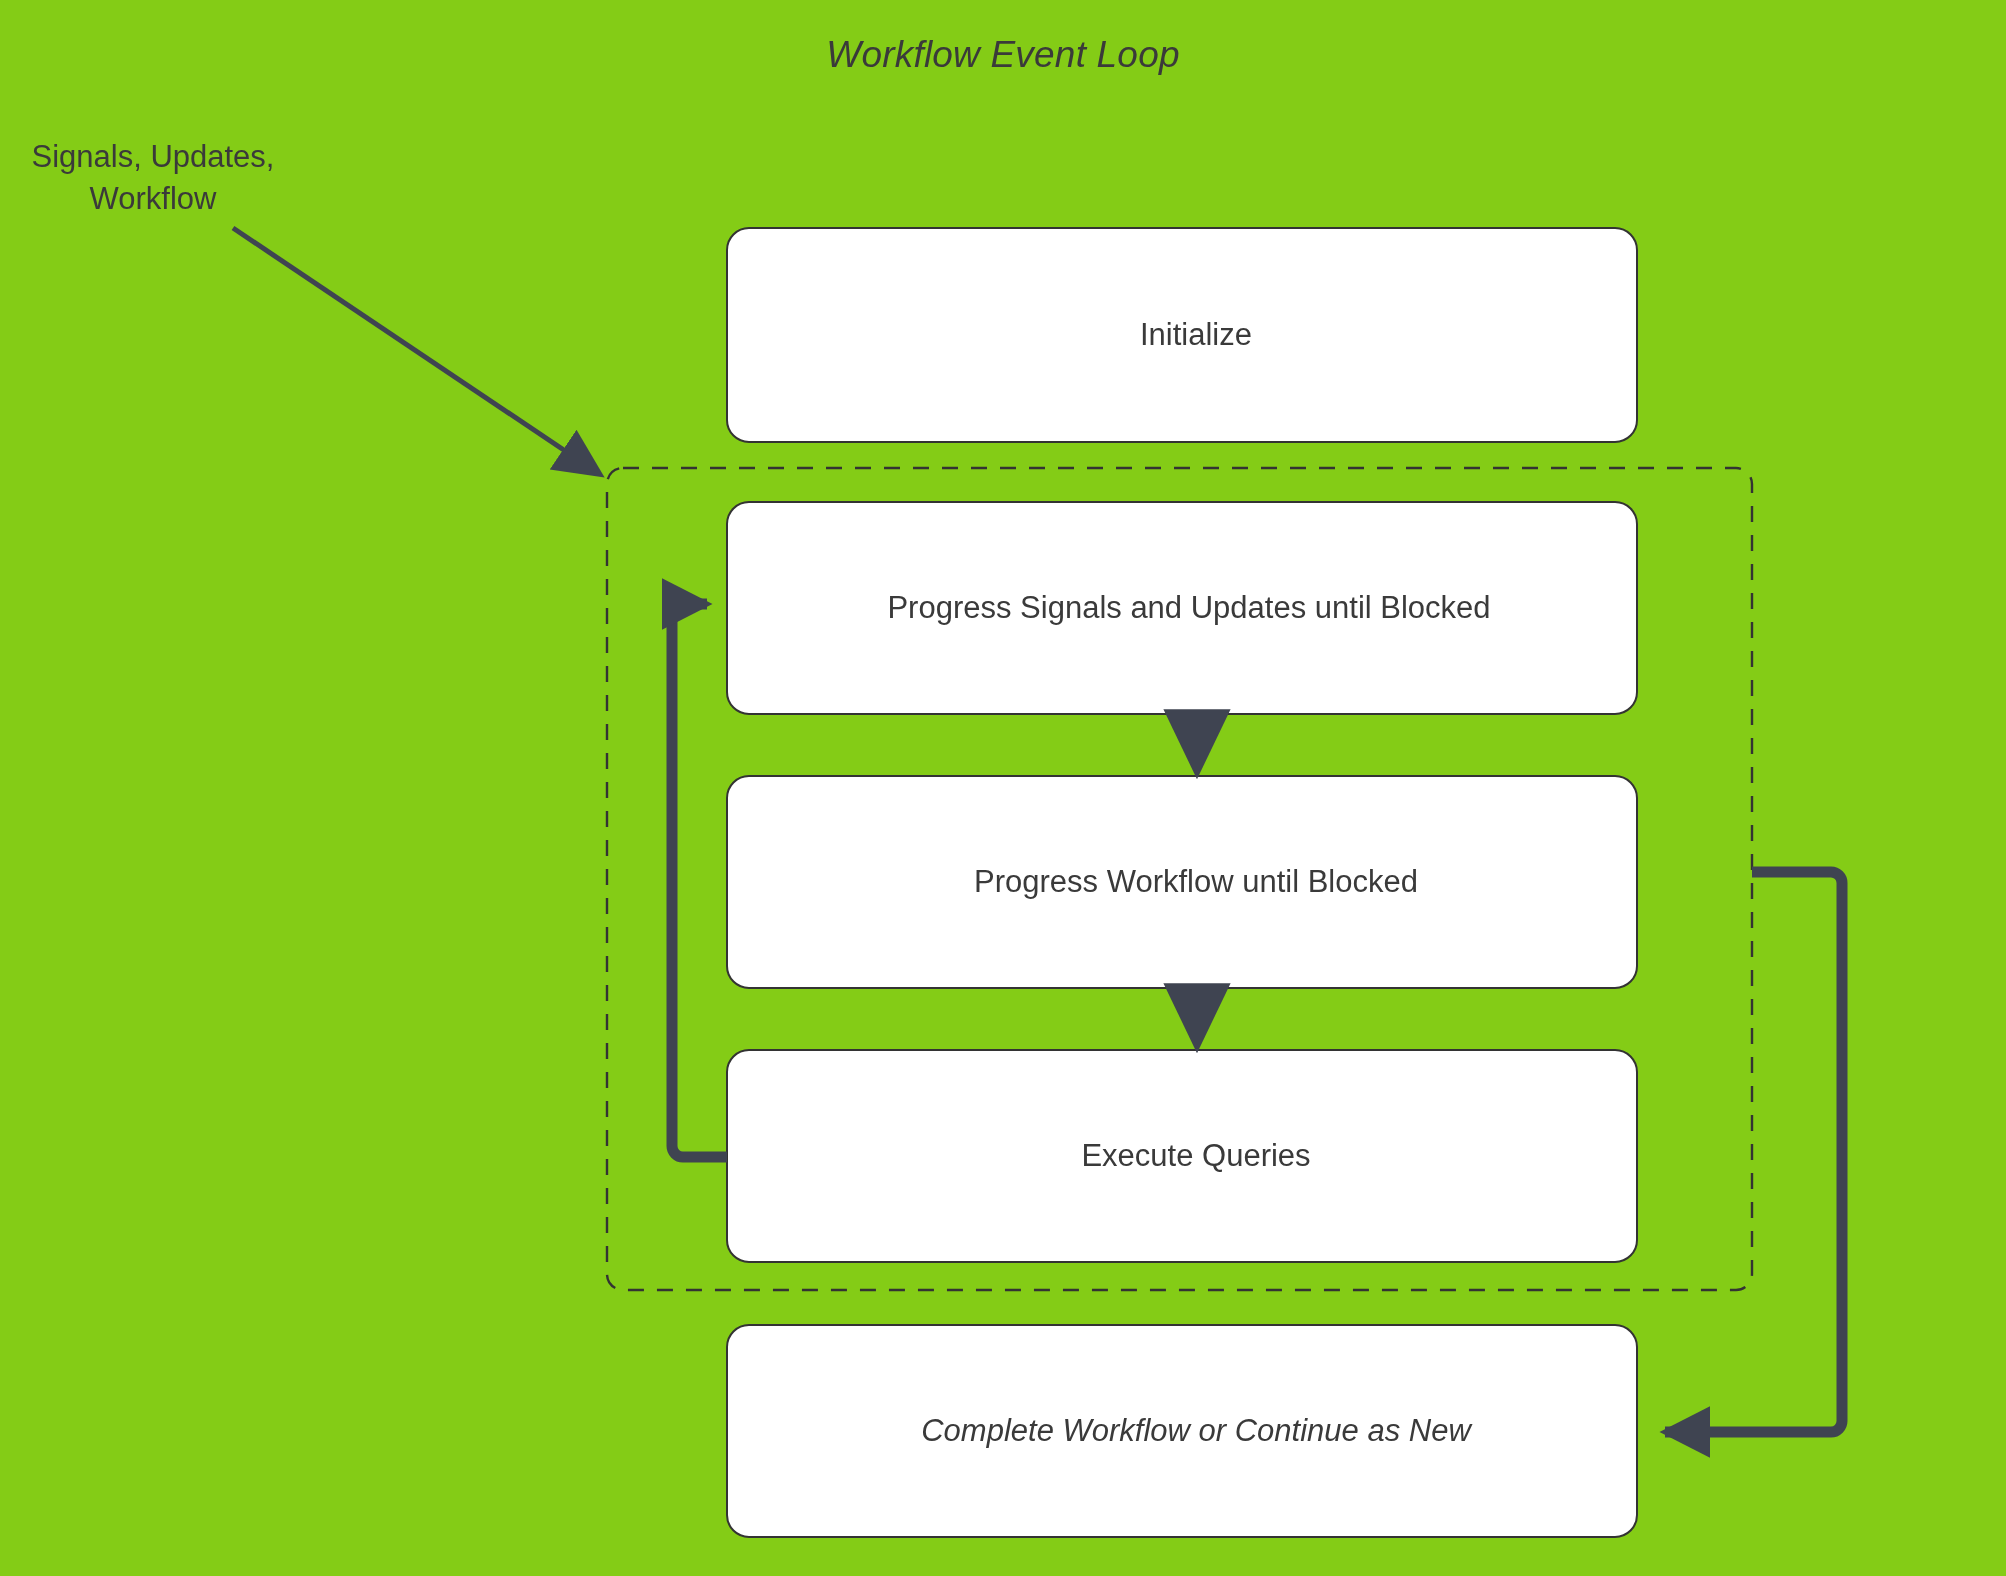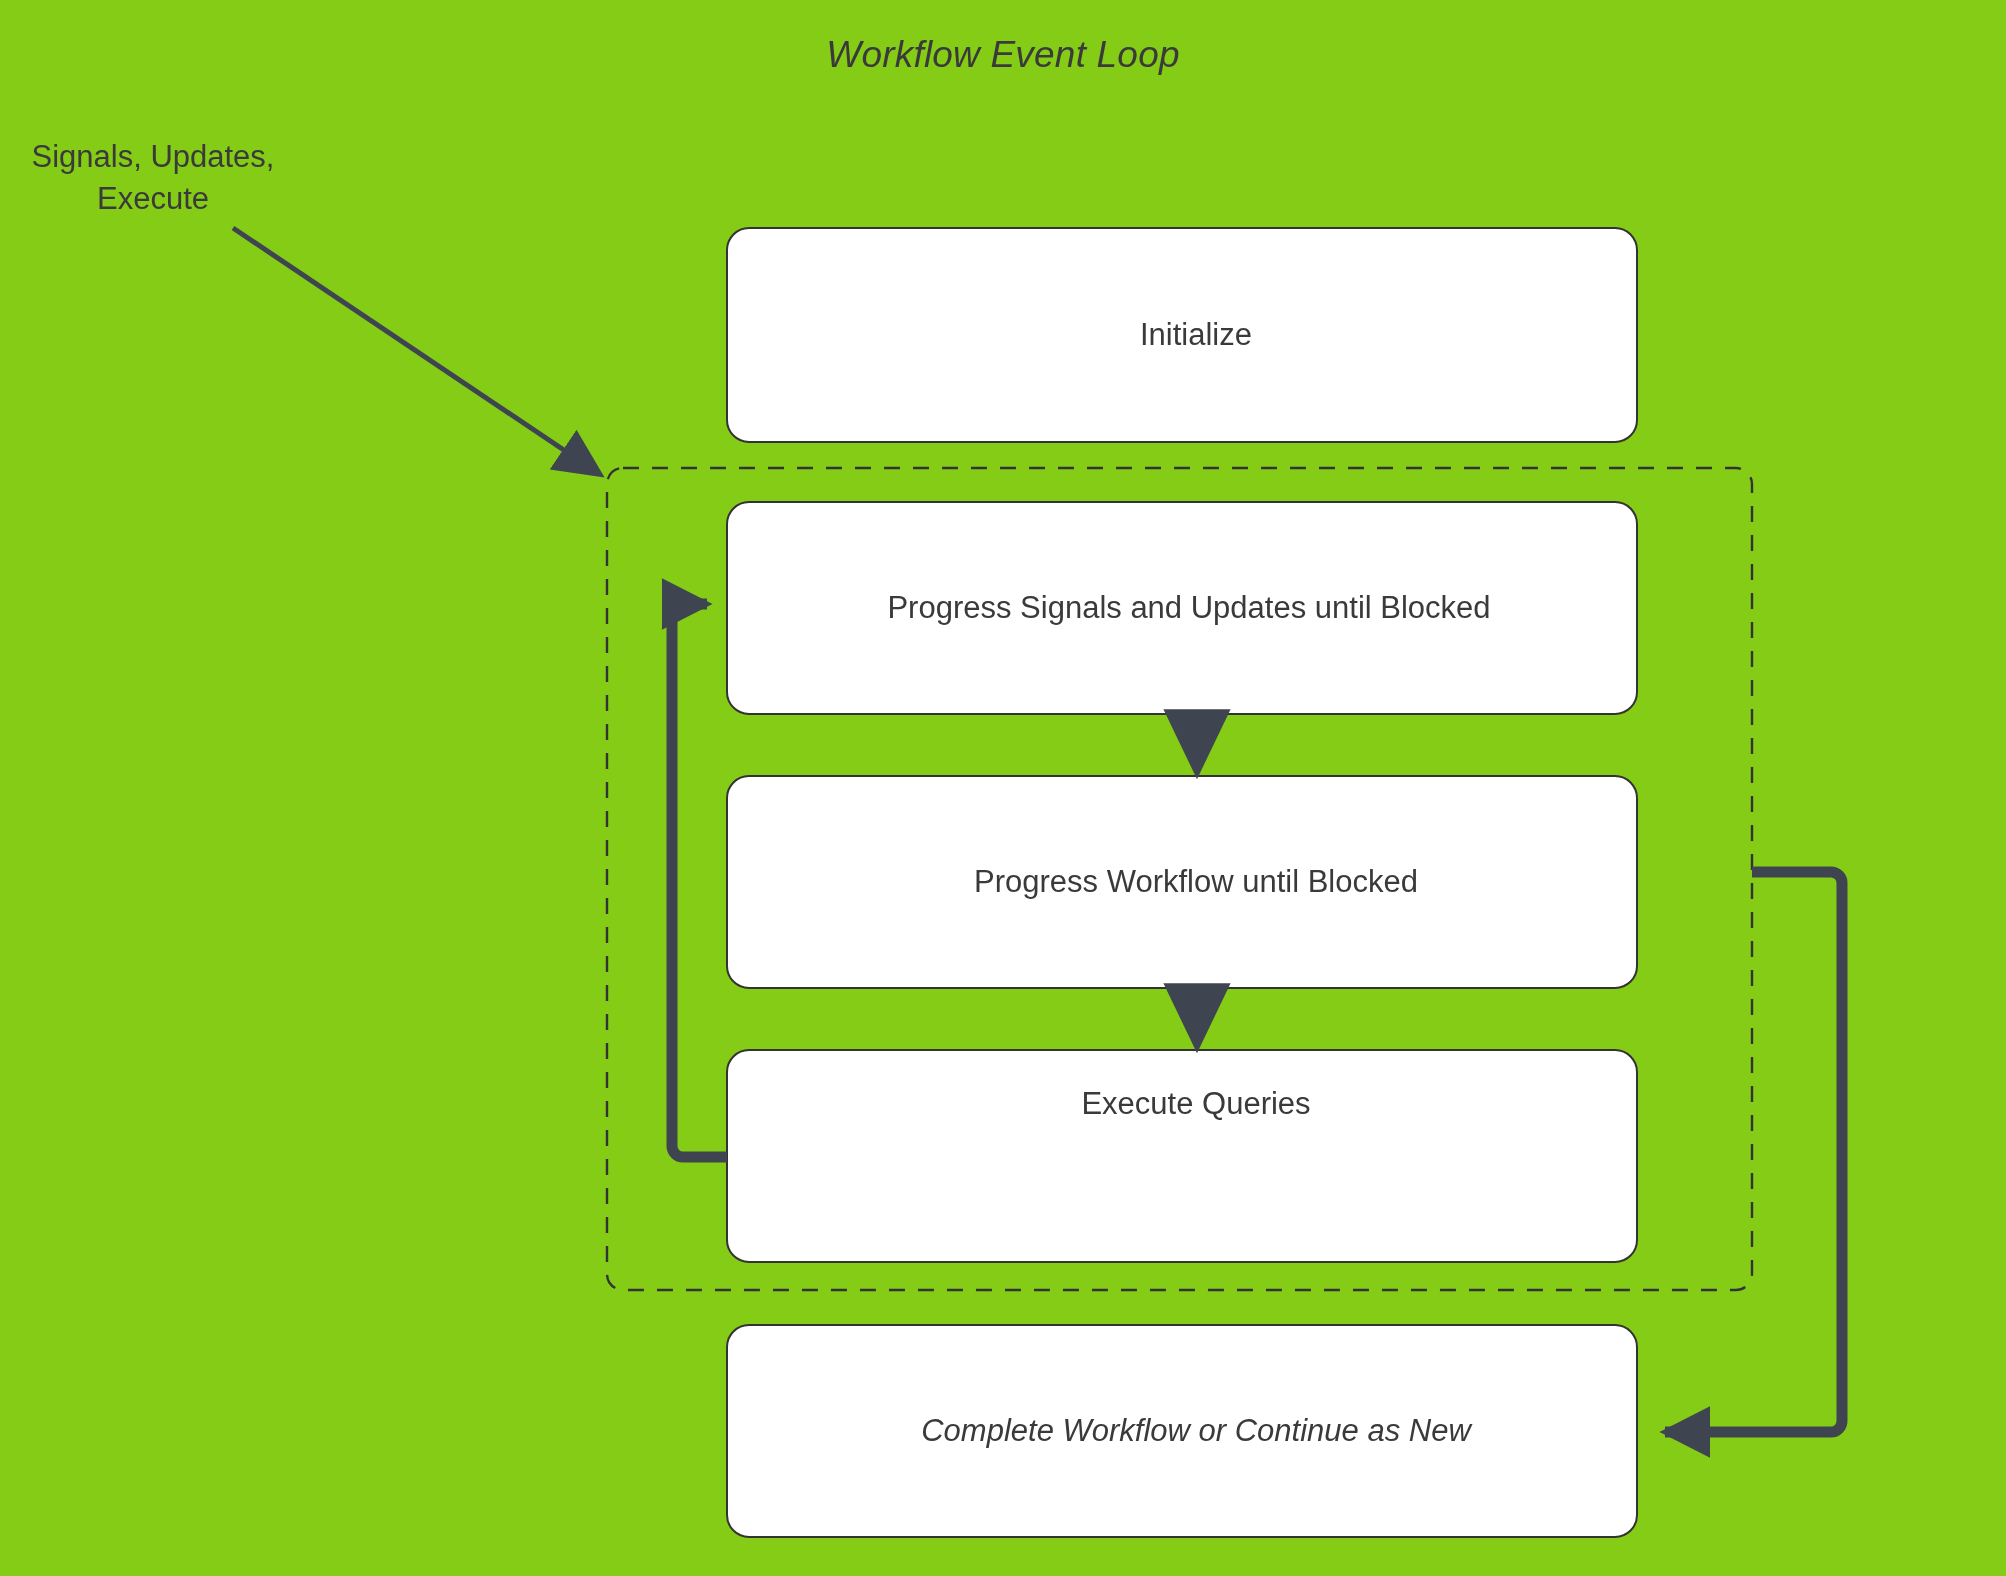--- a/index.html
+++ b/index.html
@@ -59,21 +59,21 @@
 </style>
 </head>
 <body>
 
 <div id="canvas">
 
   <div class="diagram-title">Workflow Event Loop</div>
 
   <div class="ext-label">
     <div>Signals, Updates,</div>
-    <div>Execute</div>
+    <div>Workflow</div>
   </div>
 
   <svg class="layer" viewBox="0 0 2006 1576">
     <defs>
       <marker id="thinArrow" markerWidth="11" markerHeight="11" refX="8.4" refY="5.5" orient="auto" markerUnits="strokeWidth">
         <path d="M0,0.7 L10,5.5 L0,10.3 Z" fill="#3f4451"></path>
       </marker>
       <marker id="thickArrow" markerWidth="5.2" markerHeight="5.2" refX="4.1" refY="2.6" orient="auto" markerUnits="strokeWidth">
         <path d="M0,0.25 L4.6,2.6 L0,4.95 Z" fill="#3f4451"></path>
       </marker>
@@ -98,16 +98,16 @@
     <line x1="1197" y1="988" x2="1197" y2="1042" stroke="#3f4451" stroke-width="7" marker-end="url(#thinArrow)"></line>
 
     <path d="M727,1157 L683,1157 A11,11 0 0 1 672,1146 L672,615 A11,11 0 0 1 683,604 L707,604" fill="none" stroke="#3f4451" stroke-width="11" stroke-linecap="butt" marker-end="url(#thickArrow)"></path>
 
     <path d="M1752,872 L1831,872 A11,11 0 0 1 1842,883 L1842,1421 A11,11 0 0 1 1831,1432 L1665,1432" fill="none" stroke="#3f4451" stroke-width="11" stroke-linecap="butt" marker-end="url(#thickArrow)"></path>
   </svg>
 
   <div class="node-label" style="left:1196px; top:335px;">Initialize</div>
   <div class="node-label" style="left:1189px; top:608px;">Progress Signals and Updates until Blocked</div>
   <div class="node-label" style="left:1196px; top:882px;">Progress Workflow until Blocked</div>
-  <div class="node-label" style="left:1196px; top:1104px;">Execute Queries</div>
+  <div class="node-label" style="left:1196px; top:1156px;">Execute Queries</div>
   <div class="node-label" style="left:1196px; top:1431px;font-style:italic;">Complete Workflow or Continue as New</div>
 
 </div>
 
 </body></html>

